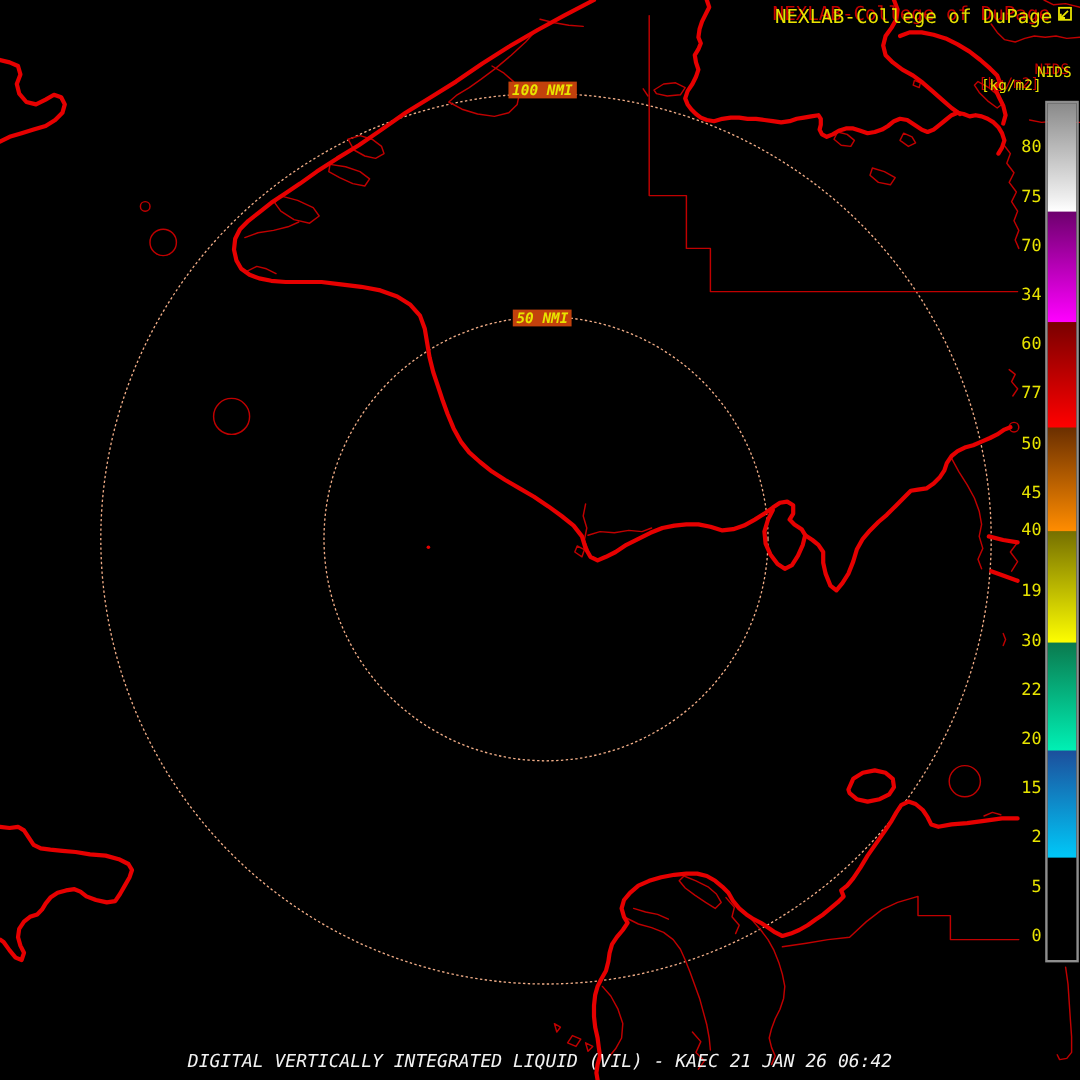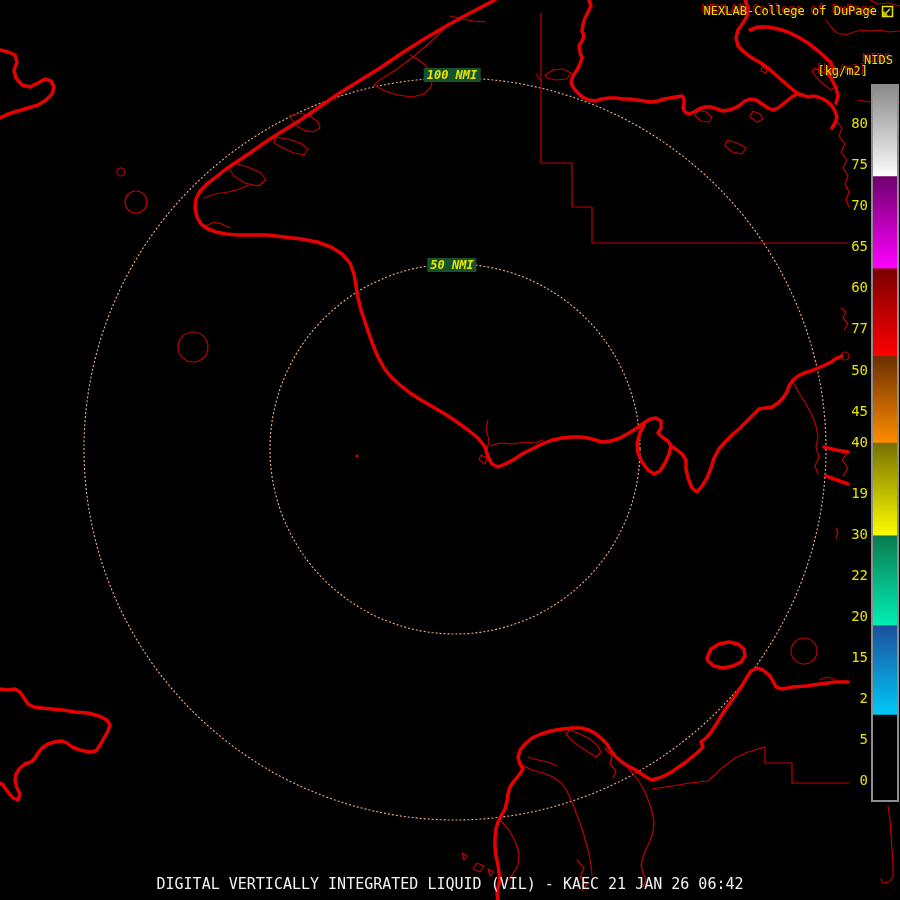--- a/index.html
+++ b/index.html
@@ -1,30 +1,30 @@
 <!DOCTYPE html>
 <html><head>
 <meta charset="utf-8">
 <style>
   html,body{margin:0;padding:0;background:#000;}
   #screen{position:relative;width:900px;height:900px;background:#000;overflow:hidden;
           font-family:"DejaVu Sans Mono",monospace;}
   #map-svg{position:absolute;left:0;top:0;}
   .abs{position:absolute;}
   .ytext{color:#e8e400;text-shadow:-2px -2px 0 #c30000;white-space:pre;}
-  .brand-row{top:4px;right:6px;display:flex;align-items:flex-start;gap:4px;font-size:12px;}
+  .brand-row{top:4px;right:6px;display:flex;align-items:flex-start;gap:4px;font-size:16px;}
   .nids{top:53px;right:7px;font-size:12px;text-align:right;}
   .units{top:64px;right:32px;font-size:12px;}
-  .ring-label{transform:translate(-50%,-50%);background:#14532d;padding:0 3px;
+  .ring-label{transform:translate(-50%,-50%);background:#c2410c;padding:0 3px;
               font-size:12px;font-style:italic;font-weight:bold;color:#e8e400;white-space:pre;}
   #colorbar{left:871px;top:84px;width:24px;height:714px;border:2px solid #8e8e8e;}
   #colorbar-labels span{position:absolute;right:32px;font-size:14px;color:#e8e400;
                         line-height:18px;white-space:pre;}
   #footer-text{left:50%;bottom:7px;transform:translateX(-50%);font-size:15px;
-               color:#f2f2f2;white-space:pre;letter-spacing:0;}
+               color:#f2f2f2;white-space:pre;letter-spacing:0;font-style:italic;}
   .logo-icon{display:block;margin-top:1px;}
 </style>
 </head>
 <body>
 
 <div id="screen">
 
   <svg id="map-svg" width="900" height="900" viewBox="0 0 900 900">
       <circle cx="455" cy="449" r="185" fill="none" stroke="#f2ae88" stroke-width="1.1" stroke-dasharray="2 2"></circle>
       <circle cx="455" cy="449" r="371" fill="none" stroke="#f2ae88" stroke-width="1.1" stroke-dasharray="2 2"></circle>
@@ -99,21 +99,21 @@
   </div>
 
   <div class="abs ytext nids">NIDS</div>
   <div class="abs ytext units">[kg/m2]</div>
 
   <div id="colorbar" class="abs" style="background: linear-gradient(rgb(138, 138, 138) 0%, rgb(238, 238, 238) 11%, rgb(255, 255, 255) 12.6%, rgb(110, 0, 110) 12.7%, rgb(255, 0, 255) 25.5%, rgb(122, 0, 0) 25.6%, rgb(255, 0, 0) 37.8%, rgb(107, 47, 0) 37.9%, rgb(255, 140, 0) 49.9%, rgb(118, 112, 0) 50%, rgb(253, 253, 0) 62.9%, rgb(10, 122, 78) 63%, rgb(0, 240, 180) 75.5%, rgb(28, 79, 156) 75.6%, rgb(0, 200, 248) 88%, rgb(0, 0, 0) 88.1%, rgb(0, 0, 0) 100%);"></div>
   <div id="colorbar-labels">
       <span style="top: 114px;">80</span>
       <span style="top: 155px;">75</span>
       <span style="top: 196px;">70</span>
-      <span style="top: 237px;">65</span>
+      <span style="top: 237px;">34</span>
       <span style="top: 278px;">60</span>
       <span style="top: 319px;">77</span>
       <span style="top: 361px;">50</span>
       <span style="top: 402px; margin-left: 44px;">45</span>
       <span style="top: 433px;">40</span>
       <span style="top: 484px;">19</span>
       <span style="top: 525px;">30</span>
       <span style="top: 566px;">22</span>
       <span style="top: 607px;">20</span>
       <span style="top: 648px;">15</span>

